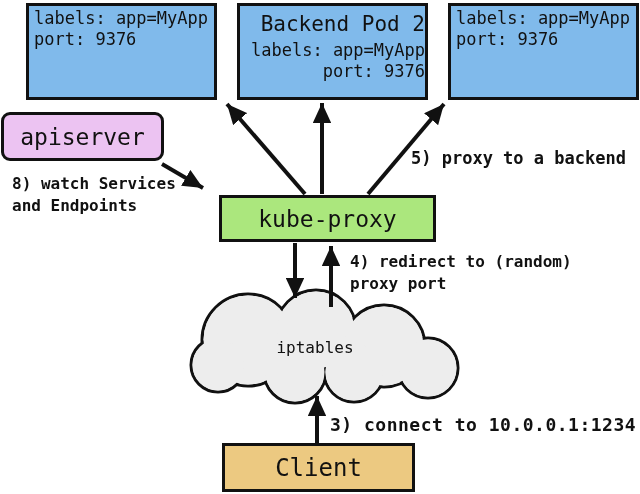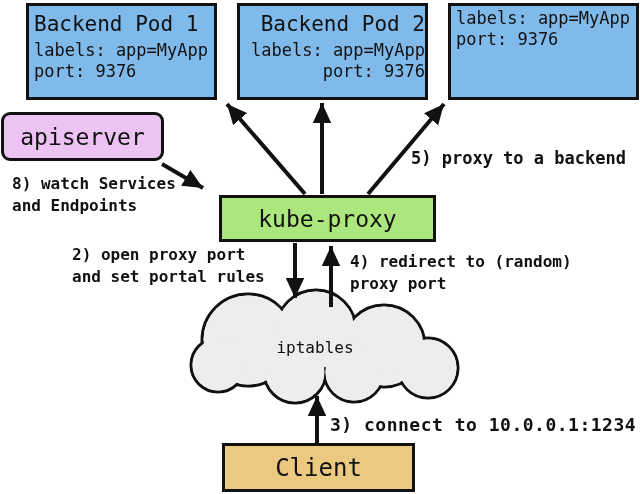--- a/index.html
+++ b/index.html
@@ -115,21 +115,20 @@
     <line class="arrow" x1="162" y1="164" x2="203" y2="188" marker-end="url(#ah)"></line>
     <line class="arrow" x1="305" y1="194" x2="227" y2="104" marker-end="url(#ah)"></line>
     <line class="arrow" x1="322" y1="194" x2="322" y2="103" marker-end="url(#ah)"></line>
     <line class="arrow" x1="368" y1="194" x2="444" y2="104" marker-end="url(#ah)"></line>
     <line class="arrow" x1="295" y1="243" x2="295" y2="298" marker-end="url(#ah)"></line>
     <line class="arrow" x1="331" y1="307" x2="331" y2="246" marker-end="url(#ah)"></line>
     <line class="arrow" x1="317" y1="446" x2="317" y2="396" marker-end="url(#ah)"></line>
   </svg>
 
   <div class="box pod" id="pod1">
-    <div class="pod-title">Backend Pod 1</div>
     <div class="pod-line">labels: app=MyApp</div>
     <div class="pod-line">port: 9376</div>
   </div>
   <div class="box pod" id="pod2">
     <div class="pod-title">Backend Pod 2</div>
     <div class="pod-line">labels: app=MyApp</div>
     <div class="pod-line">port: 9376</div>
   </div>
   <div class="box pod" id="pod3">
     <div class="pod-line">labels: app=MyApp</div>
@@ -143,20 +142,18 @@
     <span>kube-proxy</span>
   </div>
   <div class="box label-box" id="client">
     <span>Client</span>
   </div>
 
   <div id="iptables-label">iptables</div>
 
   <div class="annotation" id="step1">8) watch Services
 and Endpoints</div>
-  <div class="annotation" id="step2">2) open proxy port
-and set portal rules</div>
   <div class="annotation" id="step3">3) connect to 10.0.0.1:1234</div>
   <div class="annotation" id="step4">4) redirect to (random)
 proxy port</div>
   <div class="annotation" id="step5">5) proxy to a backend</div>
 
 </div>
 
 </body></html>

